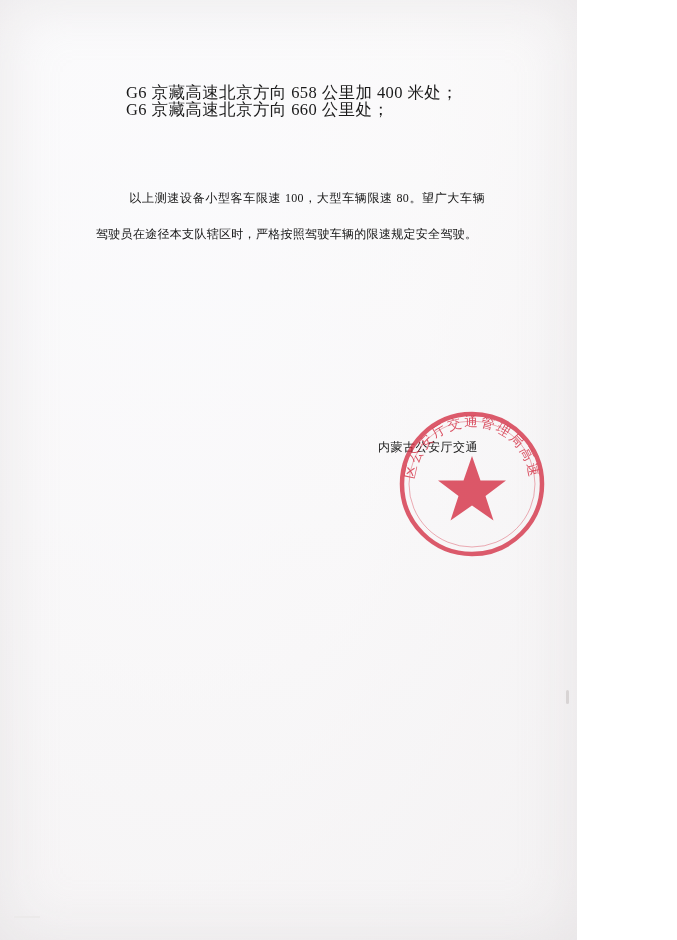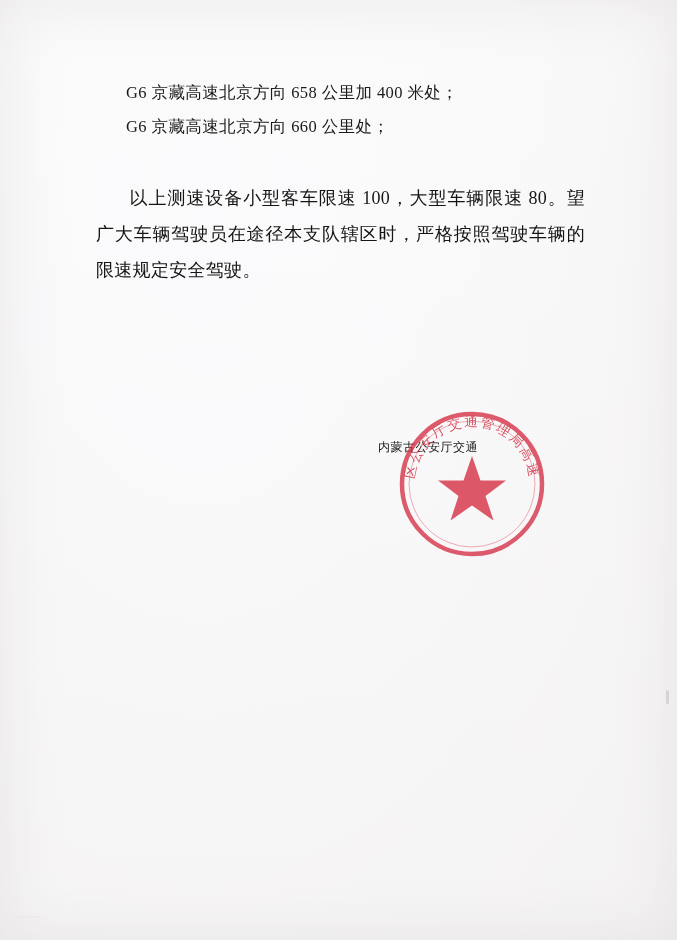--- a/index.html
+++ b/index.html
@@ -5,21 +5,21 @@
   html, body {
     margin: 0;
     padding: 0;
     background: #ffffff;
   }
   body {
     font-family: "Liberation Serif", "DejaVu Serif", serif;
   }
   .page {
     position: relative;
-    width: 677px;
+    width: 577px;
     height: 940px;
     background: #fdfcfb;
     overflow: hidden;
   }
   
   .page::before {
     content: "";
     position: absolute;
     inset: 0;
     background:
@@ -46,21 +46,21 @@
     font-size: 16.5px;
     color: #1a1a1a;
     letter-spacing: 0.4px;
     white-space: nowrap;
   }
 
   .para {
     position: absolute;
     left: 96px;
     right: 92px;
-    font-size: 18px;
+    font-size: 12px;
     line-height: 36px;
     color: #151515;
     text-align: justify;
     letter-spacing: 0.3px;
   }
   .para .indent { display: inline-block; width: 33px; }
 
   
   .sign-block {
     position: absolute;
@@ -102,21 +102,21 @@
 
 <div class="page">
 
   <div class="edge-mark mark-right"></div>
   <div class="edge-mark mark-bottom-left"></div>
 
   <div class="content">
 
     <div class="doc-line" style="left:126px; top:82px;">G6 京藏高速北京方向 658 公里加 400 米处；</div>
 
-    <div class="doc-line" style="left:126px; top:116px;font-family:Liberation Serif, serif;">G6 京藏高速北京方向 660 公里处；</div>
+    <div class="doc-line" style="left:126px; top:99px;font-family:Liberation Serif, serif;">G6 京藏高速北京方向 660 公里处；</div>
 
     <div class="para" style="top:180px;"><span class="indent"></span><span>以上测速设备小型客车限速 100，大型车辆限速 80。望广大车辆驾驶员在途径本支队辖区时，严格按照驾驶车辆的限速规定安全驾驶。</span></div>
 
     <div class="seal">
       <svg width="152" height="152" viewBox="0 0 152 152" xmlns="http://www.w3.org/2000/svg">
         <defs>
           <path id="sealArc" d="M 76,76 m -58,0 a 58,58 0 1,1 116,0 a 58,58 0 1,1 -116,0"></path>
           <path id="sealArcText" d="M 18,76 a 58,58 0 1,1 116,0"></path>
         </defs>
         <circle cx="76" cy="76" r="70" fill="none" stroke="#d2243a" stroke-width="4.5" opacity="0.9"></circle>

